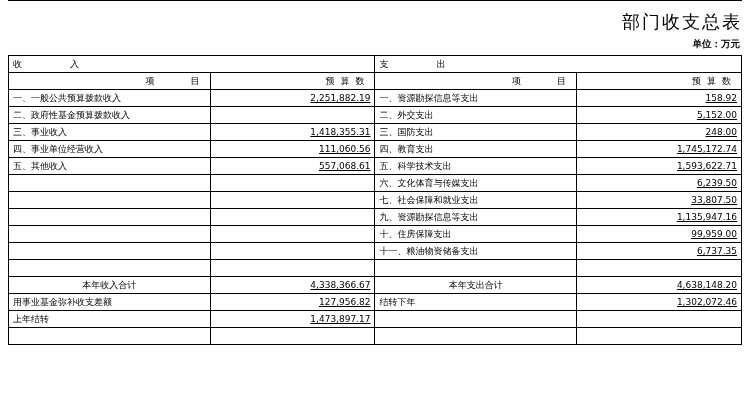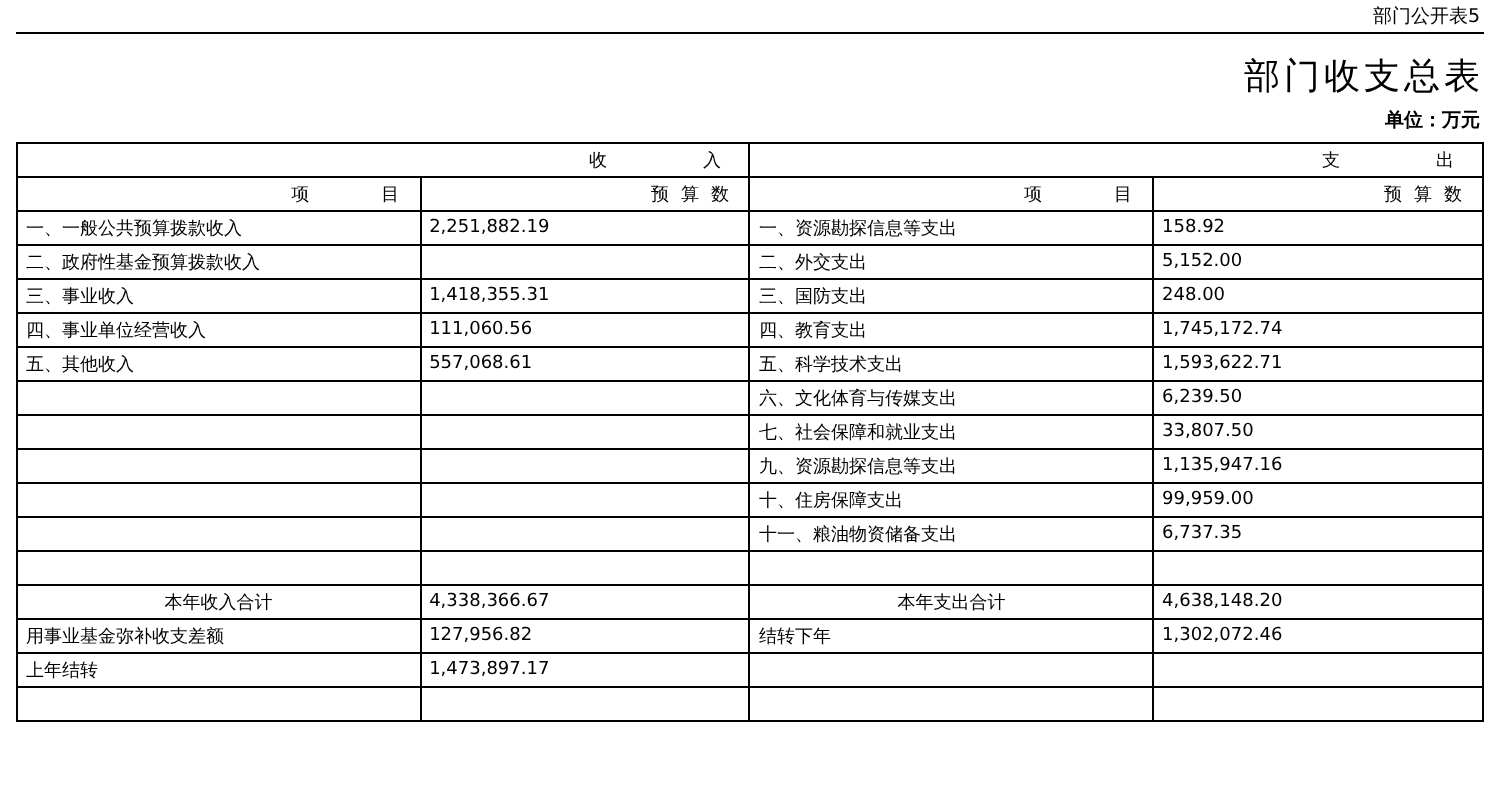--- a/index.html
+++ b/index.html
@@ -58,30 +58,31 @@
     font-weight: normal;
     font-size: 9px;
     height: 17px;
     padding: 0 4px;
     box-sizing: border-box;
     vertical-align: middle;
     overflow: hidden;
     white-space: nowrap;
   }
   .sec-head {
-    text-align: right;
+    text-align: left;
     letter-spacing: 10px;
     font-size: 9.5px;
   }
   .col-head {
     text-align: right;
     letter-spacing: 6px;
   }
   .num {
-    text-align: left;
+    text-align: right;
+    text-decoration: underline;
   }
   .label {
     text-align: left;
   }
   .total-label {
     text-align: center;
     margin-left: 48px;
   }
   .grand {
     text-align: center;
@@ -97,23 +98,20 @@
   col.c1 { width: 27.5%; }
   col.c2 { width: 22.5%; }
   col.c3 { width: 27.5%; }
   col.c4 { width: 22.5%; }
 </style>
 </head>
 <body>
 
 <div class="page">
 
-  <div class="topbar">
-    <span>部门公开表5</span>
-  </div>
   <div class="rule"></div>
 
   <div class="title">部门收支总表</div>
 
   <div class="unit">单位：万元</div>
 
   <table class="main">
     <colgroup>
       <col class="c1">
         <col class="c2">

